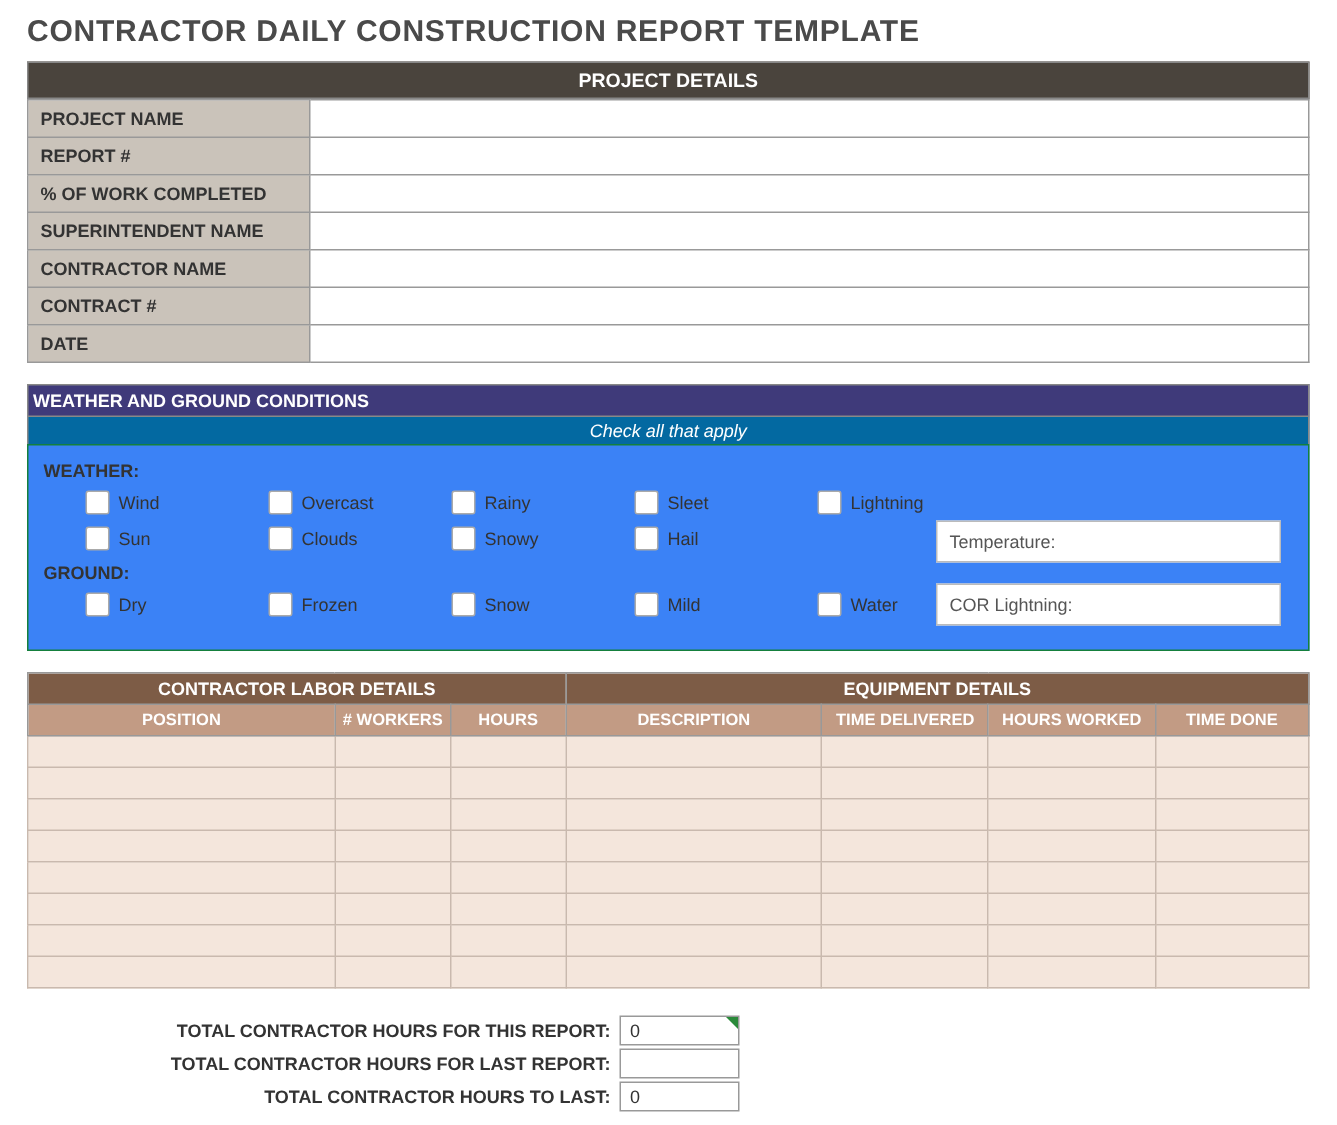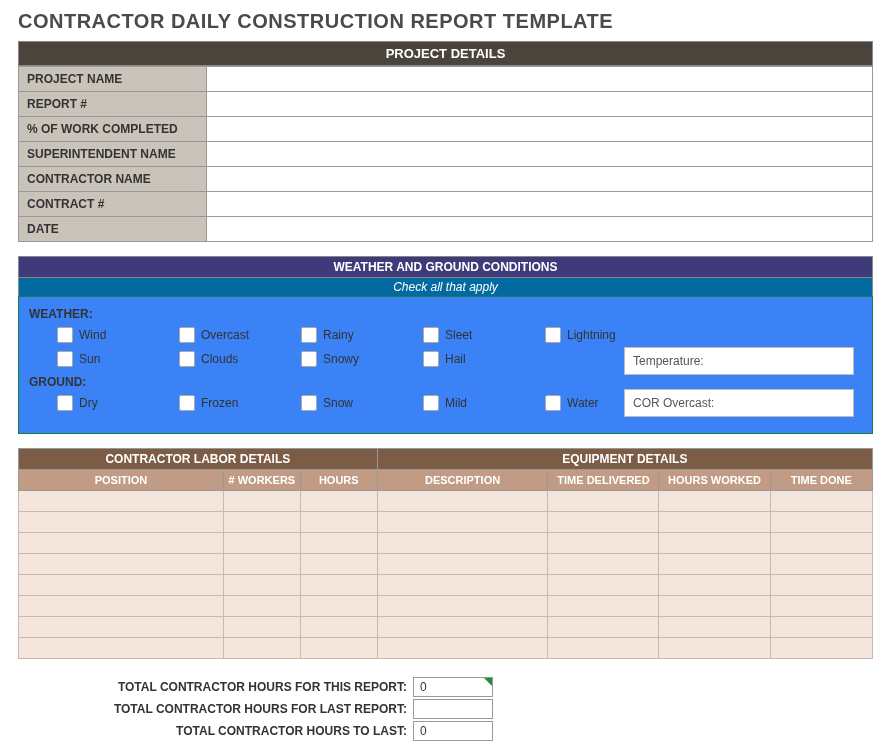--- a/index.html
+++ b/index.html
@@ -26,21 +26,21 @@
     font-weight: bold;
     padding: 4px;
     border: 1px solid #888;
     font-size: 13px;
   }
   .details-table { width: 100%; border-collapse: collapse; margin-bottom: 14px; }
   .details-table td { border: 1px solid #999; padding: 5px 8px; height: 22px; }
   .details-label { background: #cac3ba; font-weight: bold; width: 22%; font-size: 12px; color:#333;}
   .details-value { background: #fff; }
 
-  .weather-header { background: #3f3a7a; color: #fff; text-align: center; font-weight: bold; padding: 3px; border:1px solid #888; font-size: 12px;}
+  .weather-header { background: #3f3a7a; color: #fff; font-weight: bold; padding: 3px; border:1px solid #888; font-size: 12px;}
   .weather-sub { background: #0369a1; color: #fff; text-align: center; font-style: italic; padding: 2px; border-left:1px solid #888;border-right:1px solid #888; font-size: 12px;}
   .weather-body { background: #3b82f6; border:1px solid #15803d; padding: 6px 10px 14px 10px; margin-bottom: 14px; position: relative;}
   .cond-label { font-weight: bold; font-size: 12px; margin: 4px 0 6px 0;}
   .check-row { display: flex; gap: 14px; margin-bottom: 8px; margin-left: 28px;}
   .check-item { display: flex; align-items: center; width: 108px; gap: 6px; font-size: 12px;}
   .check-item input[type=checkbox]{ width:16px; height:16px; background:#fff; border:1px solid #aaa; appearance:none; border-radius:2px;}
   .right-inputs { position: absolute; right: 18px; top: 50px; width: 230px; }
   .right-inputs .fld { background:#fff; border:1px solid #bbb; padding: 6px 8px; margin-bottom: 14px; font-size:12px; color:#555;}
   
   .labor-section table { width: 100%; border-collapse: collapse; }
@@ -155,21 +155,21 @@
         <input type="checkbox" style="">
                    <span>Mild</span>
       </div>
       <div class="check-item">
         <input type="checkbox" style="">
                    <span>Water</span>
       </div>
     </div>
   <div class="right-inputs">
     <div class="fld">Temperature:</div>
-    <div class="fld">COR Overcast:</div>
+    <div class="fld">COR Lightning:</div>
   </div>
 </div>
 
 <div class="labor-section">
   <table>
     <tbody>
         <tr>
       <td class="section-header-brown" colspan="3">CONTRACTOR LABOR DETAILS</td>
       <td class="section-header-brown" colspan="4">EQUIPMENT DETAILS</td>
     </tr>

